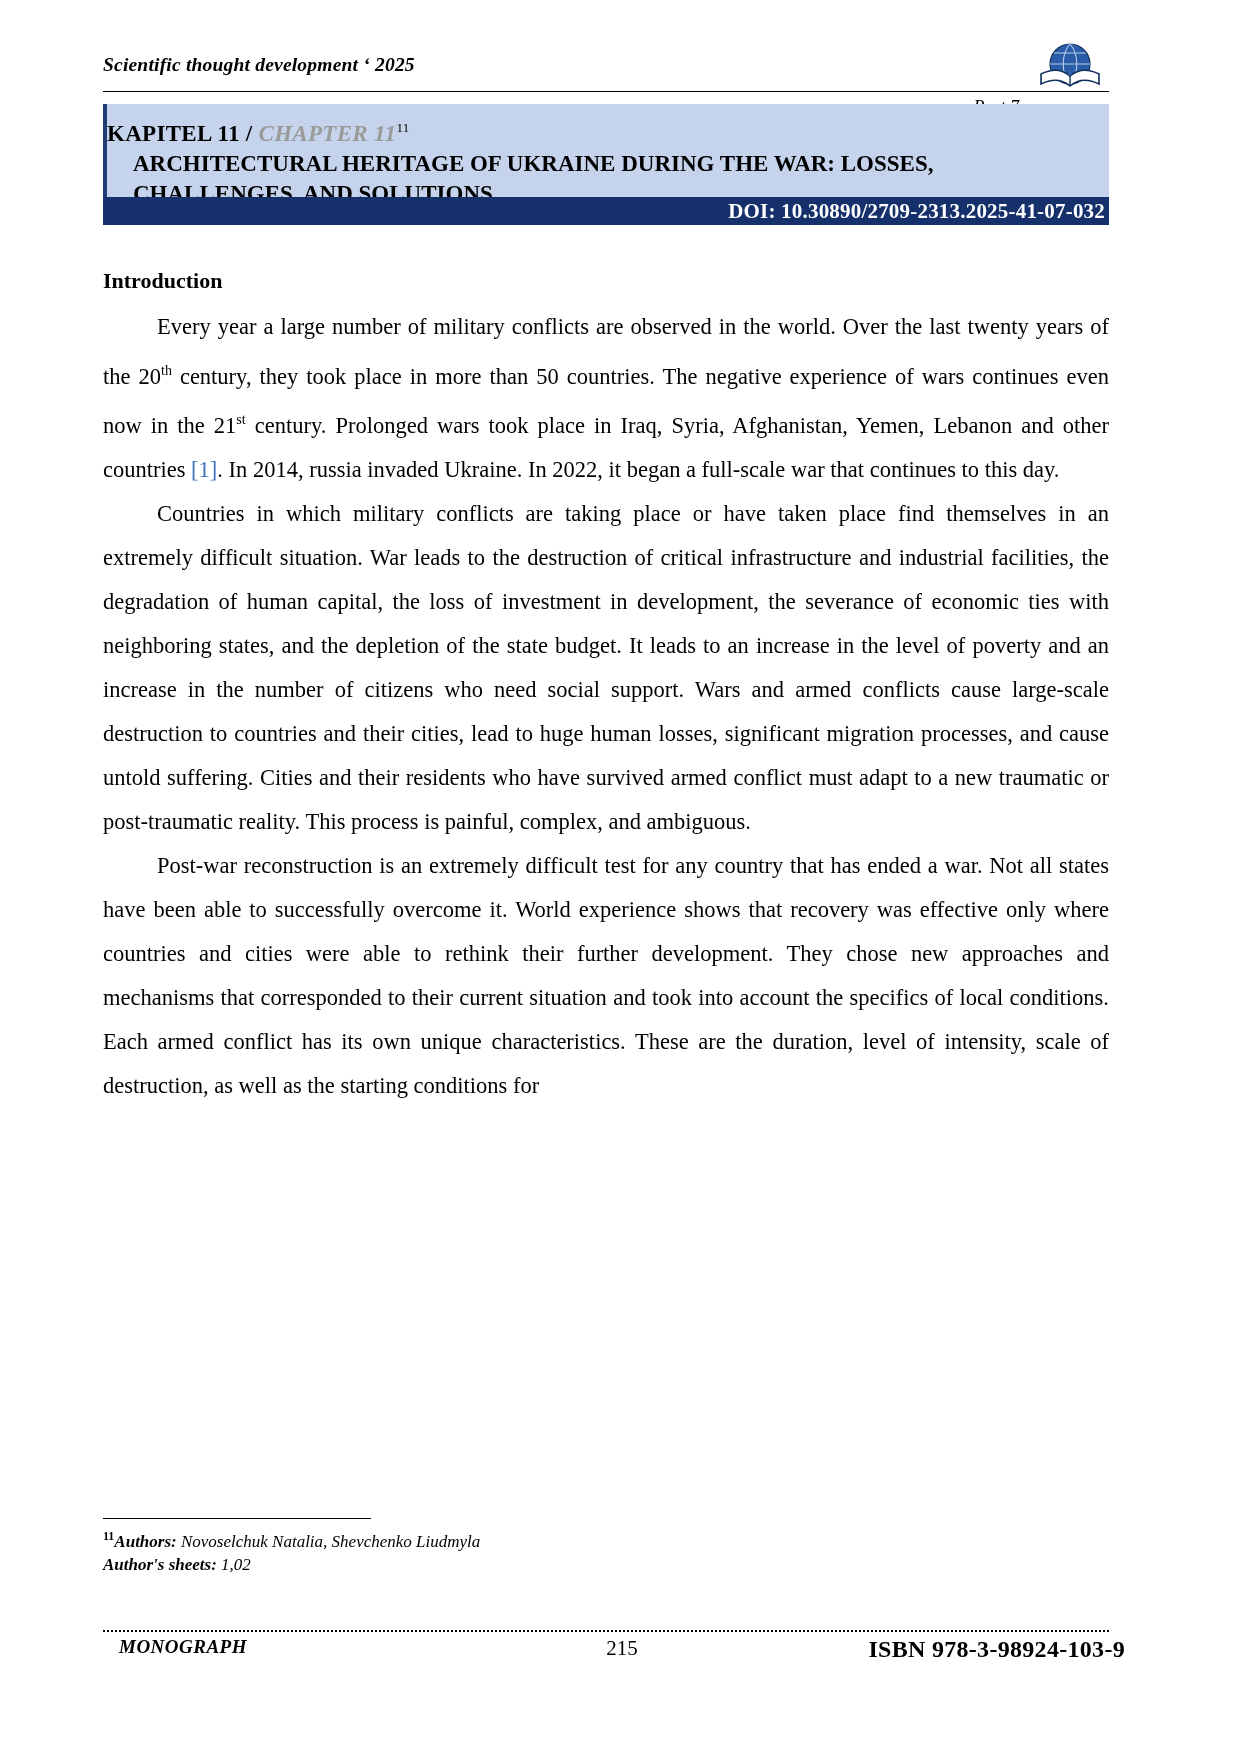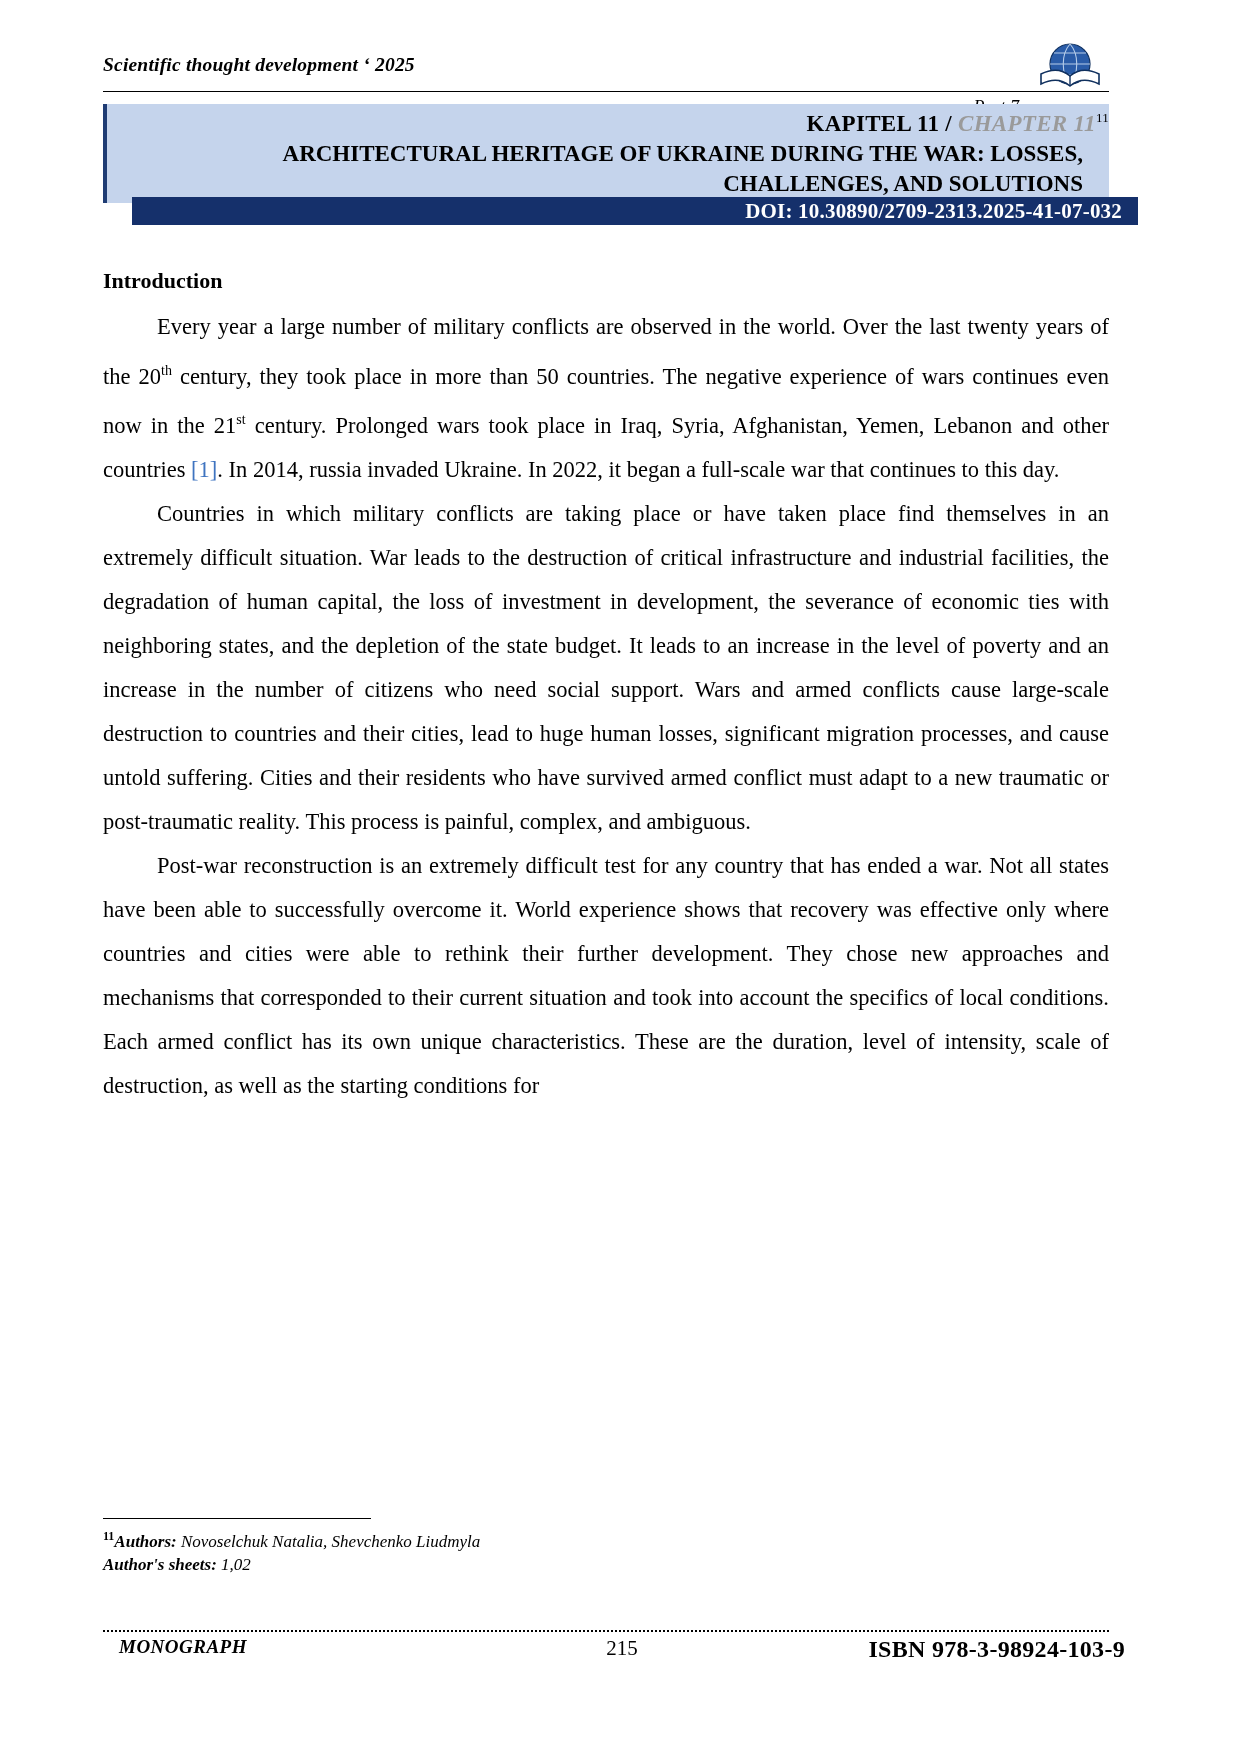--- a/index.html
+++ b/index.html
@@ -63,22 +63,22 @@
 
   
   .title-block {
     position: absolute;
     left: 103px;
     top: 104px;
     width: 1006px;
     background: #c5d4ec;
     border-left: 4px solid #1f3c74;
     box-sizing: border-box;
-    padding: 6px 0 4px 0;
-    text-align: right;
+    padding: 16px 0 4px 0;
+    text-align: left;
   }
   .title-line1 {
     font-size: 23px;
     font-weight: bold;
     letter-spacing: 0.3px;
     line-height: 1.25;
   }
   .title-line1 .chapter-en {
     color: #9a9a9a;
     font-style: italic;
@@ -99,22 +99,21 @@
   .doi-bar {
     position: absolute;
     left: 103px;
     top: 197px;
     width: 1006px;
     height: 28px;
     background: #15306b;
     color: #ffffff;
     box-sizing: border-box;
     text-align: right;
-    padding-right: 16px;
-    margin-left: 29px;
+    padding-right: 4px;
   }
   .doi-bar span {
     font-size: 21px;
     font-weight: bold;
     line-height: 28px;
     letter-spacing: 0.2px;
   }
 
   
   .content {

